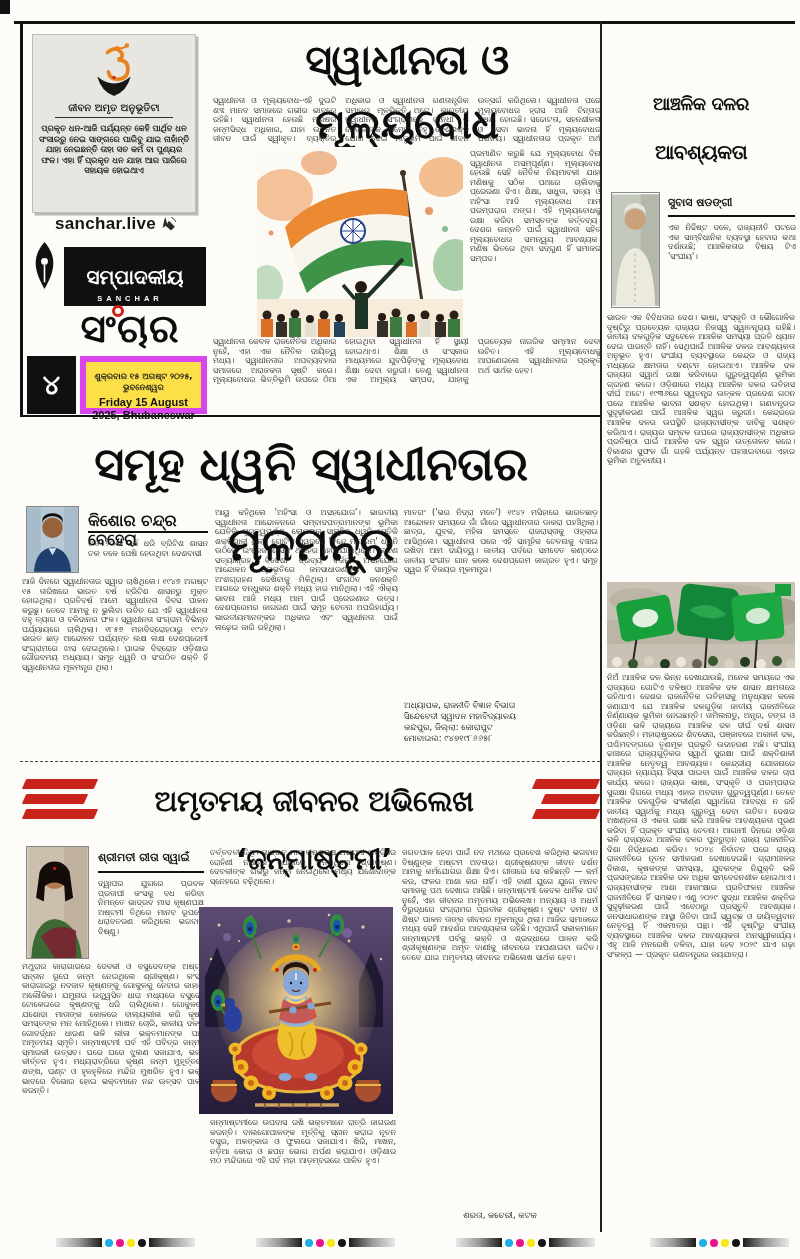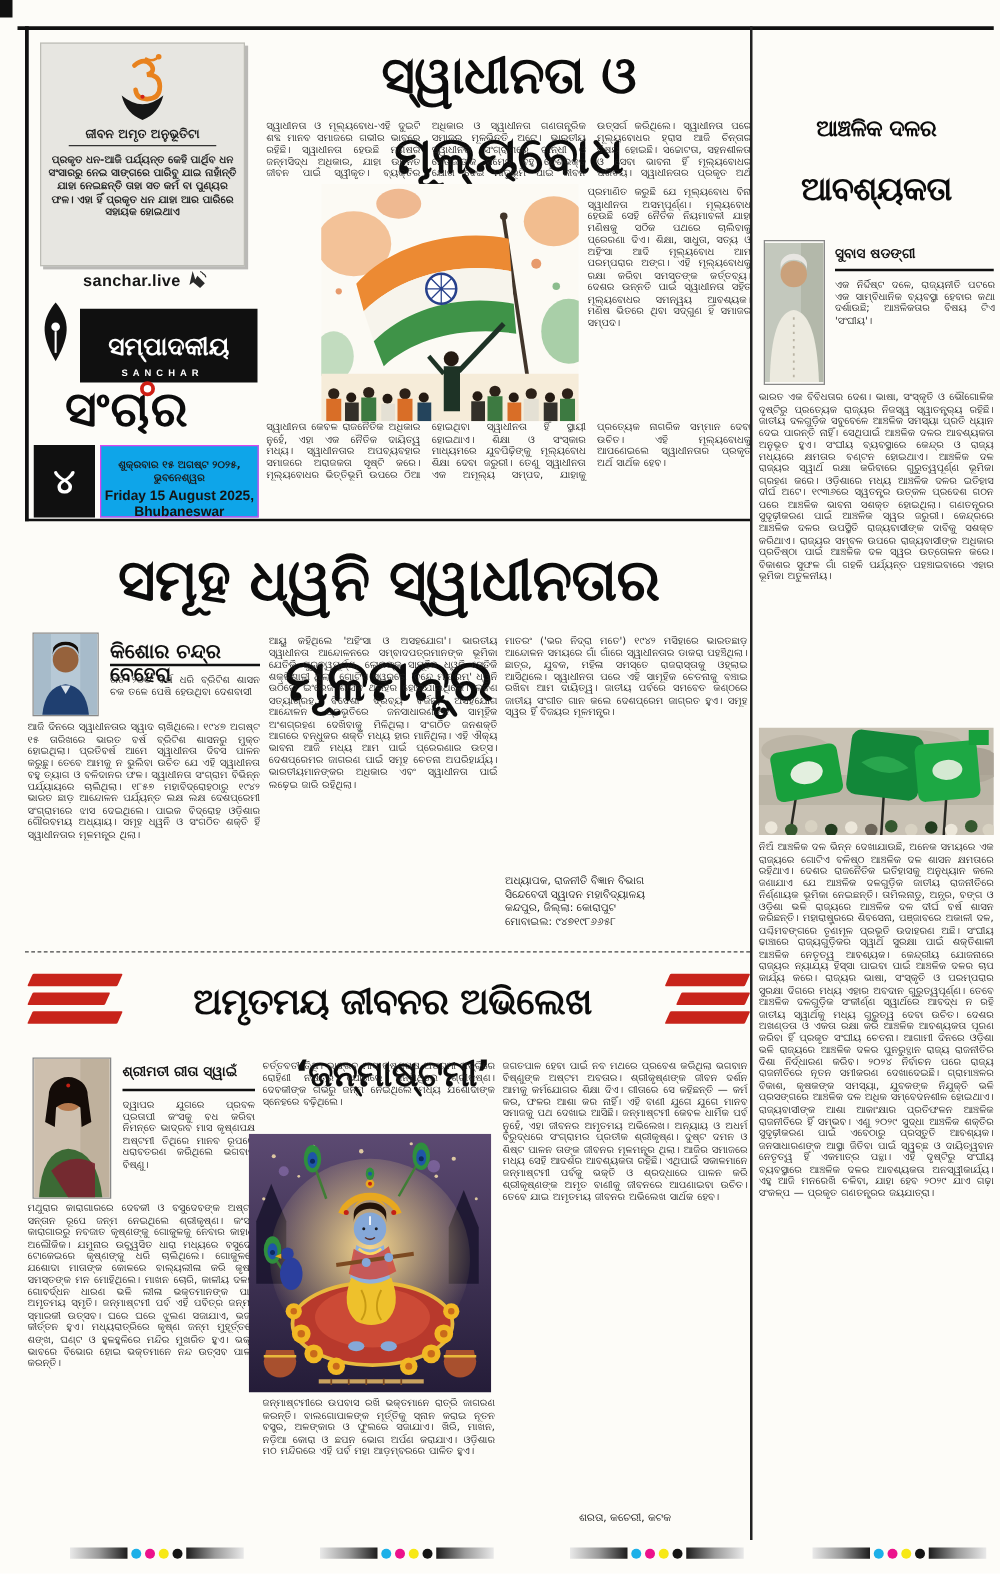--- a/index.html
+++ b/index.html
@@ -17,21 +17,21 @@
   .sig{font-weight:normal;font-size:8.5px;line-height:11px;color:#111}
   .stripe{height:10px;background:#c8241b;margin-bottom:5px;transform:skewX(-24deg);border-radius:1px}
   .cmyk{display:flex;align-items:center;gap:3px}
   .cmyk .gbar{width:46px;height:9px}
   .gl{background:linear-gradient(90deg,#e9e9e9,#9a9a9a,#1c1c1c)}
   .gr{background:linear-gradient(90deg,#1c1c1c,#9a9a9a,#e9e9e9)}
   .dot{width:8px;height:8px;border-radius:50%}
   .quotebox{background:#e7e6e1;border:1px solid #bdbdb6;box-shadow:2.5px 2.5px 0 rgba(60,60,60,.35);text-align:center}
   .qline{font-size:8.3px;line-height:10.6px;font-weight:bold;color:#222}
   .blackbox{background:#101010;color:#fff;display:flex;align-items:center;justify-content:center}
-  .datebox{background:#0ea5e9;border:1px solid #d946ef;text-align:center}
+  .datebox{background:#fde047;border:6px solid #d946ef;text-align:center}
   svg{display:block}
 </style>
 </head>
 <body>
 
 <div class="page">
 
   <div class="abs" style="left:0;top:0;width:10px;height:14px;background:#111"></div>
   <div class="abs rule" style="left:14px;top:21px;width:781px;height:3px"></div>
   <div class="abs rule" style="left:20px;top:21px;width:2.5px;height:396px"></div>
@@ -52,41 +52,41 @@
     <div style="font-size:10px;font-weight:bold;margin-top:4px">ଜୀବନ ଅମୃତ ଅନୁଭୂତିଟା</div>
     <div style="width:118px;height:1px;background:#333;margin:3px auto 5px"></div>
     <div class="qline">ପ୍ରକୃତ ଧନ-ଆଜି ପର୍ଯ୍ୟନ୍ତ କେହି ପାର୍ଥିବ ଧନ</div>
     <div class="qline">ସଂସାରରୁ ନେଇ ସାଙ୍ଗରେ ପାରିବୁ ଯାଇ ନାହାଁନ୍ତି</div>
     <div class="qline">ଯାହା ନେଇଛନ୍ତି ତାହା ସତ କର୍ମ ବା ପୁଣ୍ୟର</div>
     <div class="qline">ଫଳ। ଏହା ହିଁ ପ୍ରକୃତ ଧନ ଯାହା ଆର ପାରିରେ</div>
     <div class="qline">ସହାୟକ ହୋଇଥାଏ</div>
   </div>
 
   <div class="abs" style="left:30px;top:212px;width:172px;height:24px;display:flex;align-items:center;justify-content:center;gap:4px">
-    <span style="font-family:'Liberation Sans',sans-serif;font-weight:bold;font-size:13px;color:#161616;letter-spacing:.3px">sanchar.live</span>
+    <span style="font-family:'Liberation Sans',sans-serif;font-weight:bold;font-size:17px;color:#161616;letter-spacing:.3px">sanchar.live</span>
     <span>
       <svg width="17" height="17" viewBox="0 0 20 20">
         <path d="M6,1 l2.5,8 2,-3.5 7,7 -4.5,4.5 -6.5,-5.5 -3.5,2.5 z" fill="#2a2a2a"></path>
         <path d="M15,3 q3,1 3.5,4 M13,1.5 q2,.5 3,2" stroke="#2a2a2a" stroke-width="1" fill="none"></path>
       </svg>
     </span>
   </div>
 
   <div class="abs" style="left:27px;top:240px;width:35px;height:53px">
     <svg width="35" height="53" viewBox="0 0 34 52">
       <path d="M17,2 C27,14 30,26 17,48 C4,26 7,14 17,2 Z" fill="#111"></path>
       <circle cx="17" cy="21" r="3.4" fill="#fff"></circle>
       <rect x="16.2" y="24.5" width="1.6" height="17" fill="#fff"></rect>
     </svg>
   </div>
   <div class="abs blackbox" style="left:64px;top:247px;width:142px;height:59px">
     <span style="font-size:20px;font-weight:bold">ସମ୍ପାଦକୀୟ</span>
   </div>
 
-  <div class="abs" style="left:52px;top:292px;width:156px;text-align:left">
+  <div class="abs" style="left:52px;top:292px;width:156px;text-align:center">
     <div class="blackbox" style="width:116px;height:13px;margin:0 auto">
       <span style="font-family:'Liberation Sans',sans-serif;font-size:7.5px;font-weight:bold;letter-spacing:4px">SANCHAR</span>
     </div>
     <div style="font-size:39px;font-weight:bold;color:#0c0c0c;line-height:48px;letter-spacing:1px">ସଂଚାର</div>
     <div style="position:absolute;left:60px;top:13px;width:12px;height:12px;border:3.5px solid #cf1e14;background:#fff;border-radius:50%"></div>
   </div>
 
   <div class="abs blackbox" style="left:27px;top:356px;width:49px;height:58px">
     <span style="font-size:27px;font-weight:bold">୪</span>
   </div>
@@ -150,21 +150,21 @@
       <rect x="98" y="146" width="13" height="36" fill="#1e3326"></rect>
       <line x1="110" y1="150" x2="146" y2="112" stroke="#1e3326" stroke-width="4"></line>
       <line x1="98" y1="152" x2="86" y2="138" stroke="#1e3326" stroke-width="3.5"></line>
     </svg>
   </div>
 
   <div class="abs bt" style="left:470px;top:149px;width:131px;height:184px">ପ୍ରମାଣିତ କରୁଛି ଯେ ମୂଲ୍ୟବୋଧ ବିନା ସ୍ୱାଧୀନତା ଅସମ୍ପୂର୍ଣ୍ଣ। ମୂଲ୍ୟବୋଧ ହେଉଛି ସେହି ନୈତିକ ନିୟମାବଳୀ ଯାହା ମଣିଷକୁ ସଠିକ ପଥରେ ଚାଲିବାକୁ ପ୍ରେରଣା ଦିଏ। ଶିକ୍ଷା, ସାଧୁତା, ସତ୍ୟ ଓ ଅହିଂସା ଆଦି ମୂଲ୍ୟବୋଧ ଆମ ପରମ୍ପରାର ଅଙ୍ଗ। ଏହି ମୂଲ୍ୟବୋଧକୁ ରକ୍ଷା କରିବା ସମସ୍ତଙ୍କ କର୍ତ୍ତବ୍ୟ। ଦେଶର ଉନ୍ନତି ପାଇଁ ସ୍ୱାଧୀନତା ସହିତ ମୂଲ୍ୟବୋଧର ସମନ୍ୱୟ ଆବଶ୍ୟକ। ମଣିଷ ଭିତରେ ଥିବା ସଦ୍‌ଗୁଣ ହିଁ ସମାଜର ସମ୍ପଦ।</div>
   <div class="abs bt c3" style="left:213px;top:337px;width:388px;height:78px">ସ୍ୱାଧୀନତା କେବଳ ରାଜନୈତିକ ଅଧିକାର ନୁହେଁ, ଏହା ଏକ ନୈତିକ ଦାୟିତ୍ୱ ମଧ୍ୟ। ସ୍ୱାଧୀନତାର ଅପବ୍ୟବହାର ସମାଜରେ ଅରାଜକତା ସୃଷ୍ଟି କରେ। ମୂଲ୍ୟବୋଧର ଭିତ୍ତିଭୂମି ଉପରେ ଠିଆ ହୋଇଥିବା ସ୍ୱାଧୀନତା ହିଁ ସ୍ଥାୟୀ ହୋଇଥାଏ। ଶିକ୍ଷା ଓ ସଂସ୍କାର ମାଧ୍ୟମରେ ଯୁବପିଢ଼ିଙ୍କୁ ମୂଲ୍ୟବୋଧ ଶିକ୍ଷା ଦେବା ଜରୁରୀ। ତେଣୁ ସ୍ୱାଧୀନତା ଏକ ଅମୂଲ୍ୟ ସମ୍ପଦ, ଯାହାକୁ ପ୍ରତ୍ୟେକ ନାଗରିକ ସମ୍ମାନ ଦେବା ଉଚିତ। ଏହି ମୂଲ୍ୟବୋଧକୁ ଆପଣେଇଲେ ସ୍ୱାଧୀନତାର ପ୍ରକୃତ ଅର୍ଥ ସାର୍ଥକ ହେବ।</div>
 
   <div class="abs hl" style="left:606px;top:80px;width:190px;font-size:18px;line-height:48px">ଆଞ୍ଚଳିକ ଦଳର</div>
-  <div class="abs hl" style="left:606px;top:128px;width:190px;font-size:26px;line-height:48px">ଆବଶ୍ୟକତା</div>
+  <div class="abs hl" style="left:606px;top:128px;width:190px;font-size:20px;line-height:48px">ଆବଶ୍ୟକତା</div>
 
   <div class="abs" style="left:611px;top:192px;width:49px;height:116px;border:1px solid #888">
     <svg width="47" height="114" viewBox="0 0 49 116">
       <rect width="49" height="116" fill="#c3c8bd"></rect>
       <rect x="30" width="19" height="116" fill="#9aa08f" opacity=".4"></rect>
       <circle cx="24" cy="26" r="11" fill="#caa17b"></circle>
       <path d="M13,23 a11,9 0 0 1 22,0 l0,-5 a11,9 0 0 0 -22,0 z" fill="#e8e6e2"></path>
       <path d="M4,116 q1,-58 20,-60 q19,2 21,60 z" fill="#eceadf"></path>
       <line x1="24" y1="62" x2="24" y2="112" stroke="#b9b4a4" stroke-width="1.5" stroke-dasharray="2 4"></line>
     </svg>

